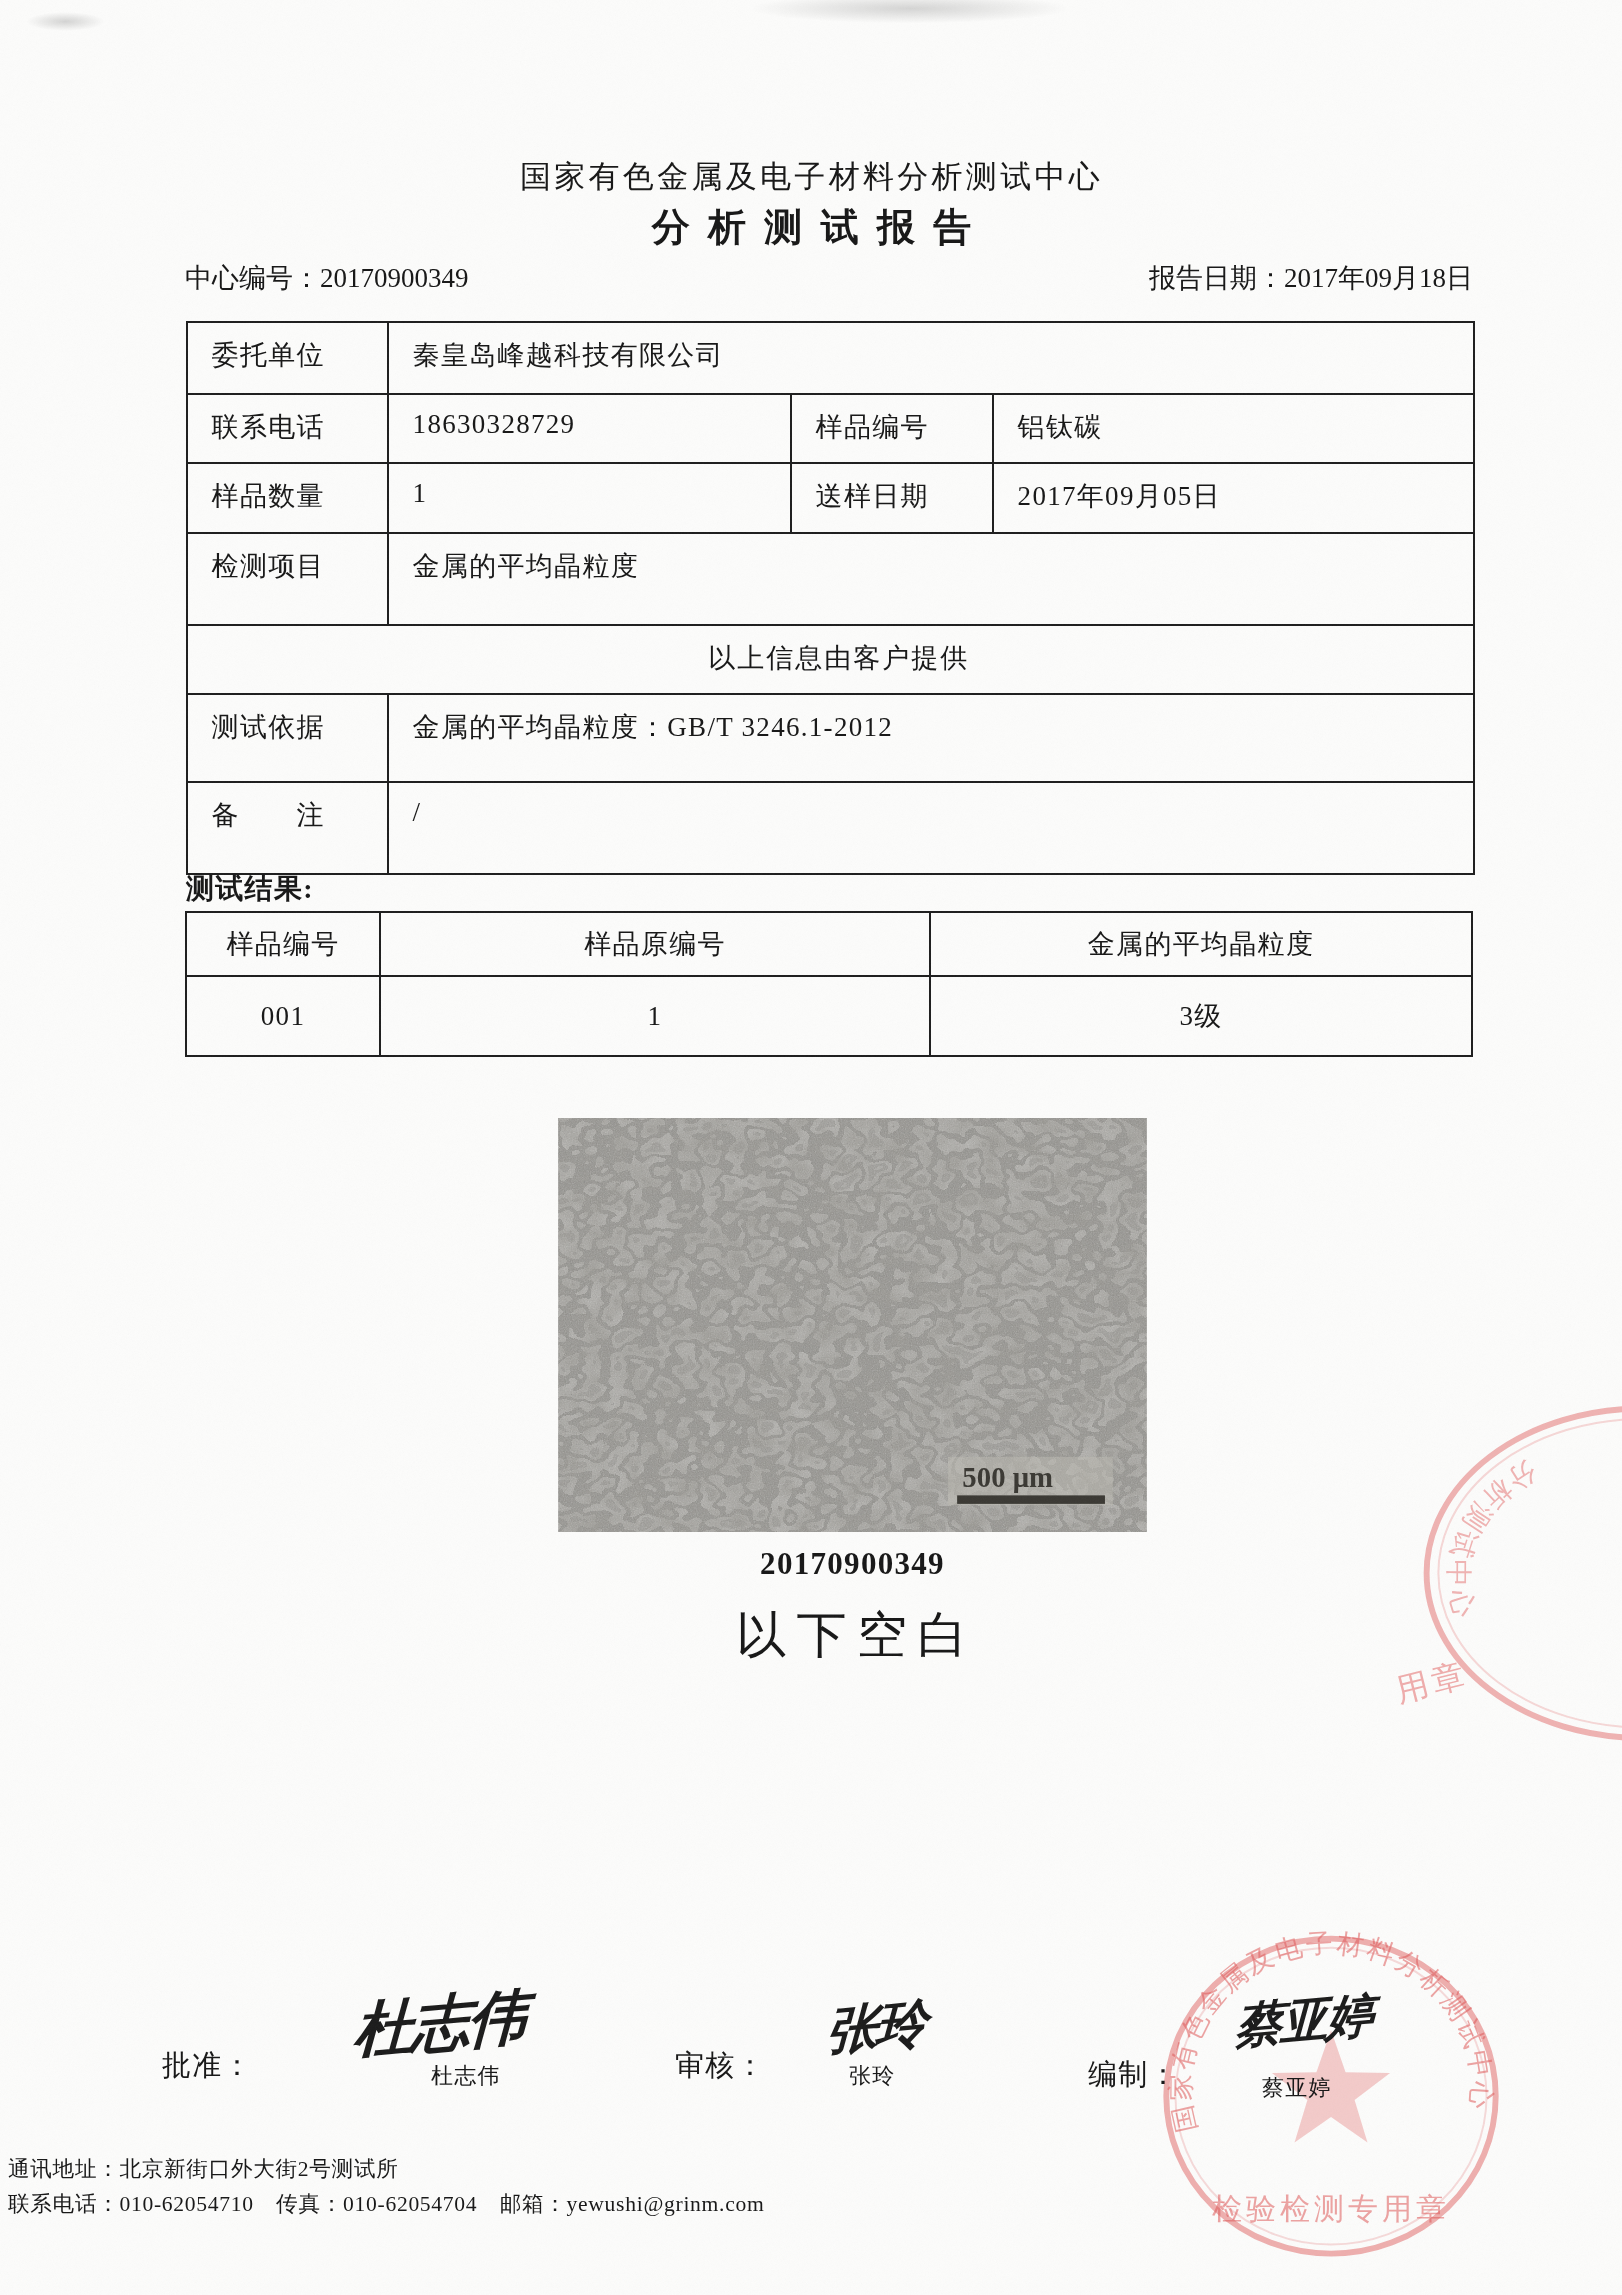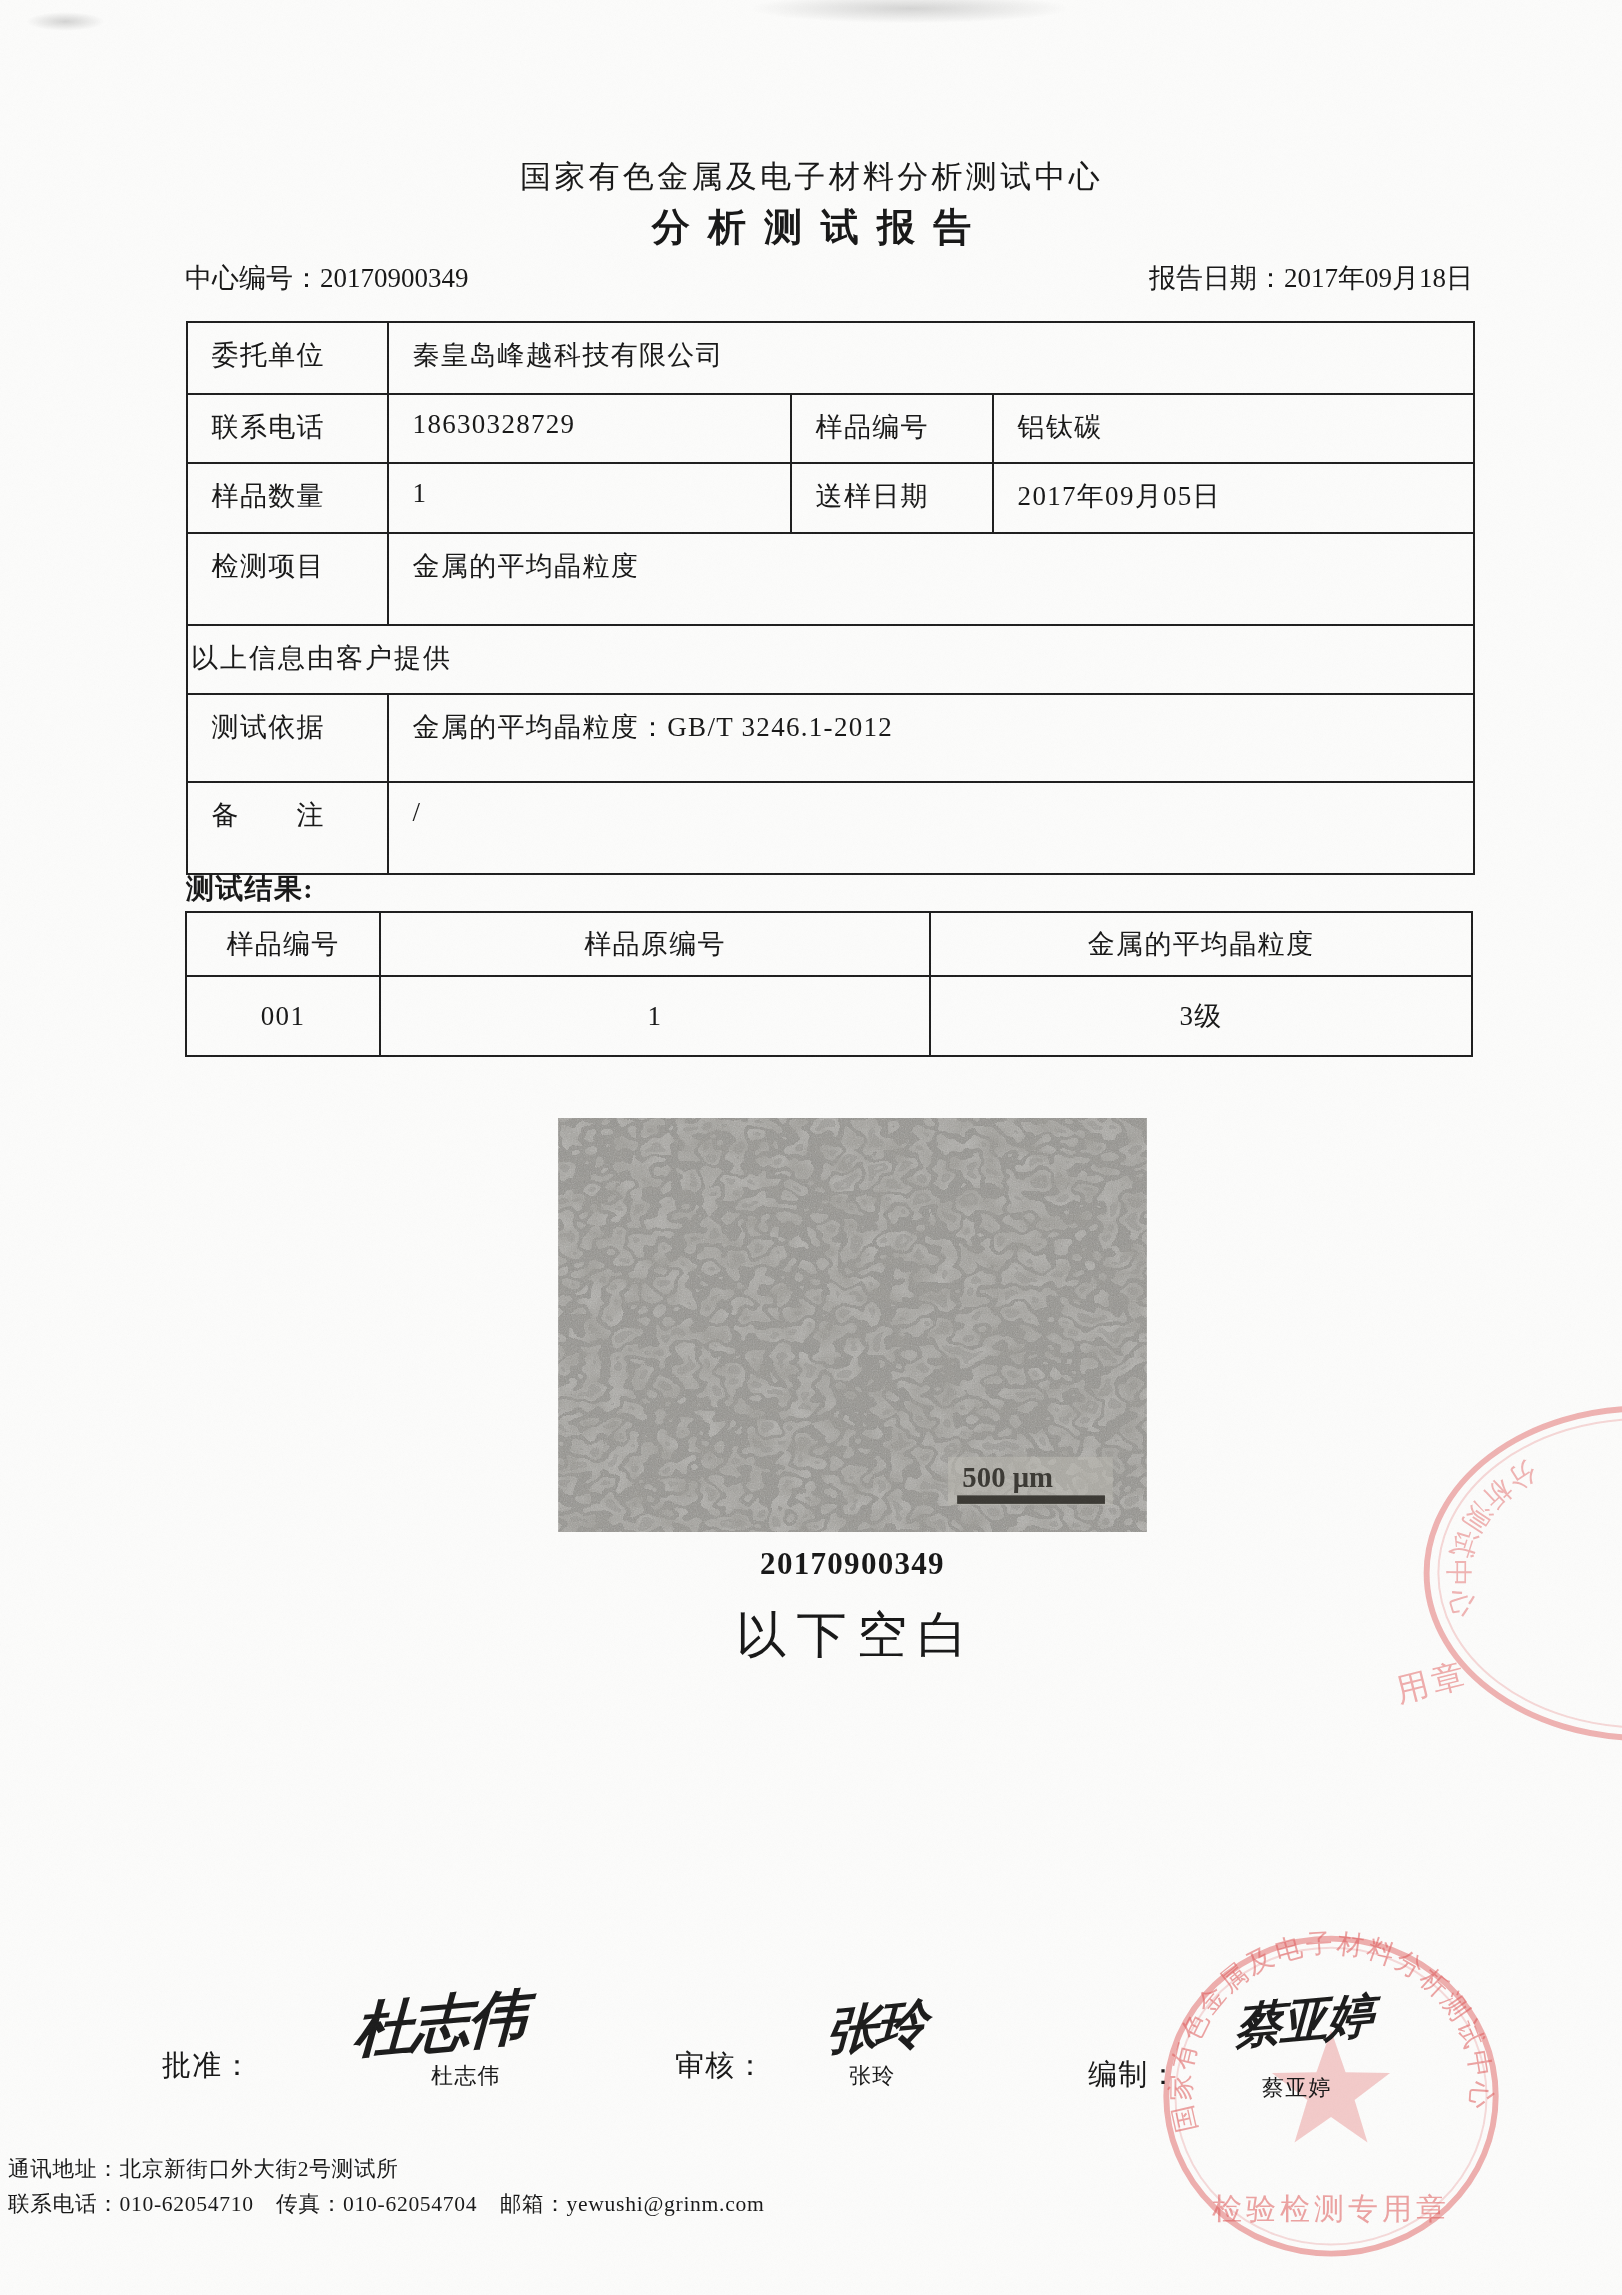--- a/index.html
+++ b/index.html
@@ -11,21 +11,21 @@
 
   .hdr{position:absolute;left:151px;top:82px;width:1323px;display:flex;justify-content:space-between;
        align-items:flex-end;font-size:21.6px;border-bottom:2.6px solid #1b1b1b;padding-bottom:5.2px;letter-spacing:0.3px;}
   .org-title{position:absolute;top:156px;left:0;width:100%;text-align:center;font-size:31px;letter-spacing:3.3px;}
   .report-title{position:absolute;top:202px;left:0;width:100%;text-align:center;font-size:38px;font-weight:bold;
        letter-spacing:18.3px;text-indent:18.3px;}
   .meta{position:absolute;left:185px;top:260px;width:1288px;display:flex;justify-content:space-between;font-size:27px;}
 
   table.info{position:absolute;left:186px;top:321px;width:1286px;border-collapse:collapse;table-layout:fixed;font-size:27px;}
   table.info td{border:2px solid #1d1d1d;vertical-align:top;padding:14.4px 6.5px 5.2px 23.6px;letter-spacing:1.3px;overflow:hidden;}
-  table.info td.center-row{padding-left:3px;letter-spacing:2px;}
+  table.info td.center-row{text-align:center;padding-left:23px;letter-spacing:2px;}
 
   .results-heading{position:absolute;left:186px;top:870px;font-size:28px;font-weight:bold;letter-spacing:1.3px;}
   table.results{position:absolute;left:185px;top:911px;width:1286px;border-collapse:collapse;table-layout:fixed;
        font-size:27px;text-align:center;padding-left:42px;}
   table.results td{border:2px solid #1d1d1d;vertical-align:middle;letter-spacing:1.3px;}
   table.results tr.hdr-row td{height:60px;}
   table.results tr.data-row td{height:76px;}
 
   .figure{position:absolute;left:558px;top:1118px;width:589px;}
   .figure svg.micro{width:589px;height:414px;display:block;}

